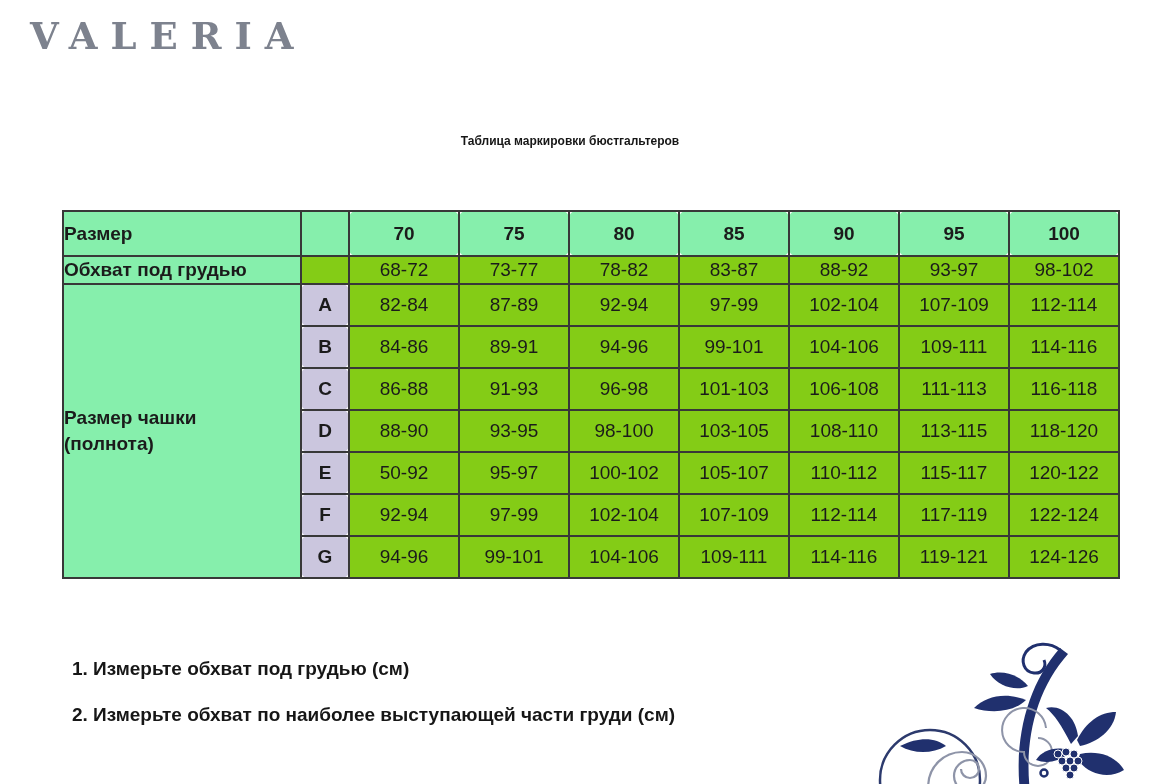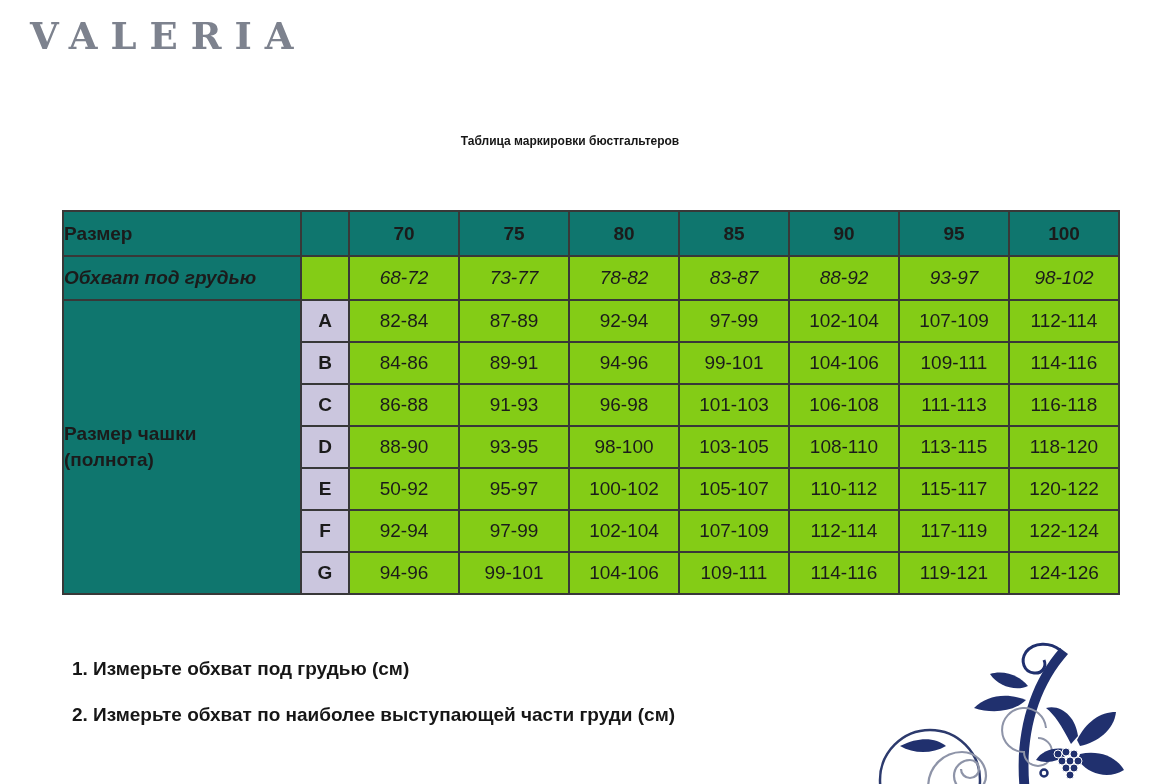--- a/index.html
+++ b/index.html
@@ -21,28 +21,28 @@
     border-collapse:collapse;table-layout:fixed;
   }
   .size-table td{
     border:2px solid #383838;vertical-align:middle;
     font-size:19px;padding:0;
   }
   .col-label{width:238px;}
   .col-cup{width:48px;}
   .col-size{width:110px;}
   .r-head{height:45px;}
-  .r-under{height:44px;font-style:italic;}
+  .r-under{height:28px;}
   .r-cup{height:42px;}
-  .c-peach{background:#0f766e;}
+  .c-peach{background:#86efac;}
   .c-lav{background:#cbc6de;}
   .c-white{background:#84cc16;}
   .t-left{text-align:left;padding-left:12px;font-weight:bold;}
   .t-center{text-align:center;}
-  .t-bold{font-weight:bold;}
+  .t-bold{font-weight:bold;border-radius:7px;}
   .cup-label-cell{white-space:pre-line;line-height:1.35;margin-left:36px;}
   .instructions{position:absolute;left:72px;top:658px;}
   .instructions p{margin:0 12px 24px 0;font-size:19px;font-weight:bold;color:#161616;}
   .ornament{position:absolute;left:878px;top:642px;width:300px;height:150px;}
 </style>
 </head>
 <body>
 
 <div class="logo">VALERIA</div>
 

